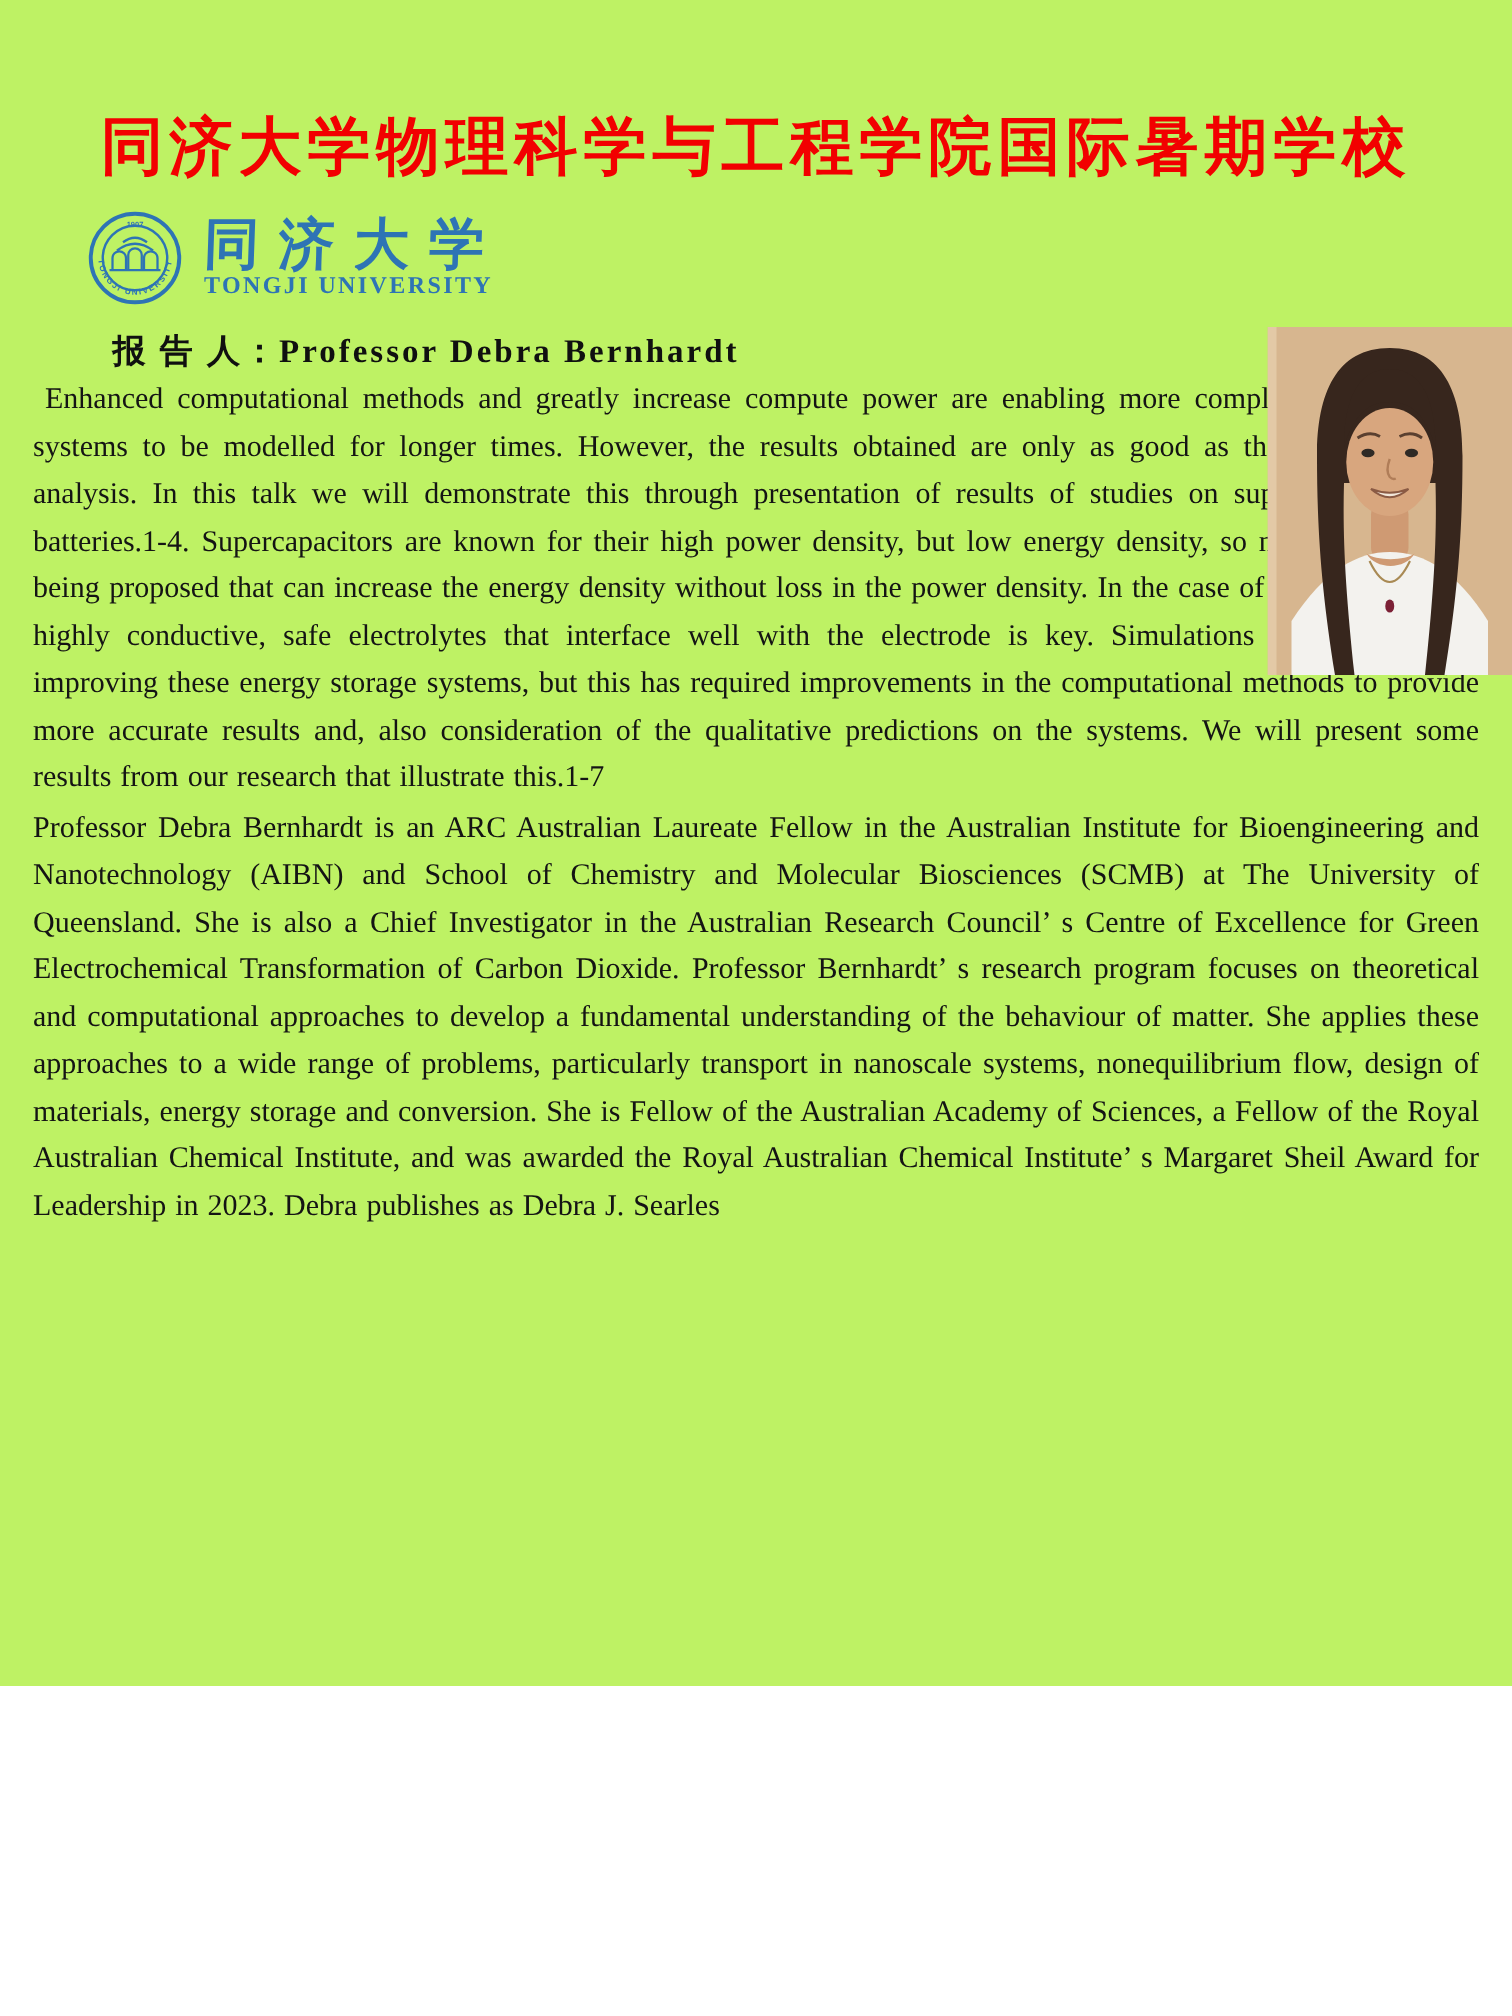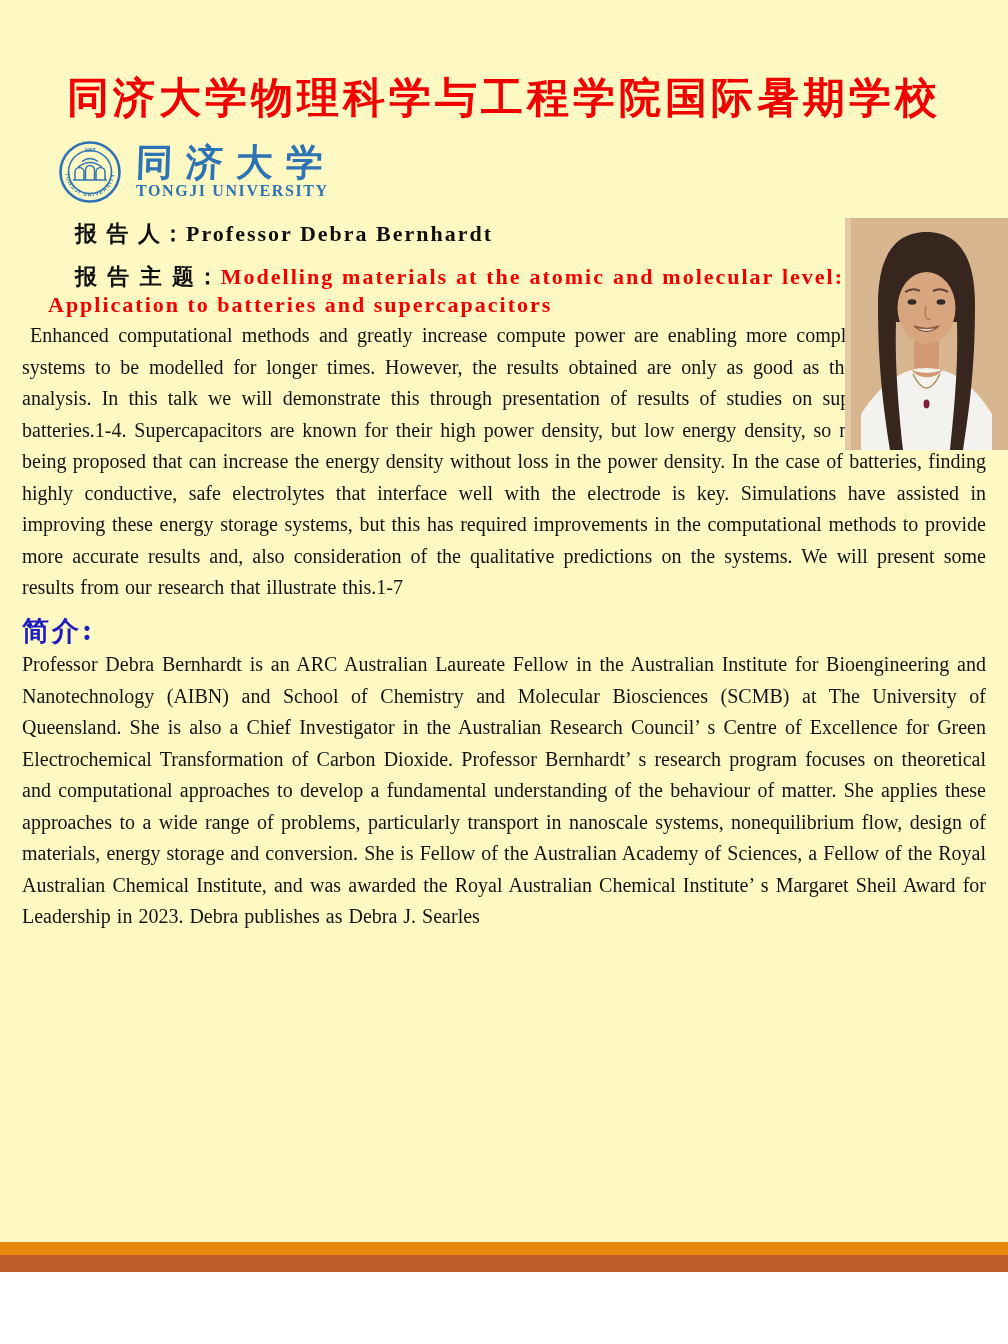--- a/index.html
+++ b/index.html
@@ -7,23 +7,23 @@
     --heading-blue:#1c1cc0;
     --logo-blue:#2e74b5;
     --footer-orange:#e8890d;
     --footer-rust:#bd5b2a;
     --body-ink:#141414;
   }
   *{margin:0;padding:0;box-sizing:border-box;}
   html,body{background:#ffffff;}
   .page{
     position:relative;
-    width:1008px;height:1272px;
+    width:1008px;height:1124px;
     margin:0 auto;
-    background:#fef9c3;
+    background:#bef264;
     overflow:hidden;
     font-family:"Liberation Serif","DejaVu Serif",serif;
     color:var(--body-ink);
   }
   
   .title{
     text-align:center;
     color:var(--title-red);
     font-family:"DejaVu Sans","Liberation Sans",sans-serif;
     font-weight:bold;
@@ -143,21 +143,20 @@
         </g>
       </svg>
       <div>
         <div class="logo-cn">同济大学</div>
         <div class="logo-en">TONGJI UNIVERSITY</div>
       </div>
     </div>
 
     <p class="speaker"><span>报 告 人：</span><span>Professor Debra Bernhardt</span></p>
 
-    <p class="topic"><span>报 告 主 题：</span><span class="red">Modelling materials at the atomic and molecular level:  Application to batteries and supercapacitors</span></p>
 
 
   </div>
 
   <div class="photo">
     <svg viewBox="0 0 163 232">
       <rect x="0" y="0" width="163" height="232" fill="#d7b68f"></rect>
       <rect x="0" y="0" width="6" height="232" fill="#e3c9a6"></rect>
 
       <rect x="69" y="116" width="25" height="40" rx="9" fill="#cf9a73"></rect>
@@ -178,18 +177,17 @@
       <path d="M81.5 88 q-3 8 0 12 q2 2 4 1" stroke="#b07d58" stroke-width="1.6" fill="none"></path>
       <path d="M69 108 q12.5 11 25 0 q-12.5 5 -25 0 Z" fill="#f2e7da" stroke="#8a5a44" stroke-width="1.4"></path>
 
       <path d="M68 156 Q81.5 184 95 156" stroke="#a98a54" stroke-width="1.4" fill="none"></path>
       <ellipse cx="81.5" cy="186" rx="3" ry="4.4" fill="#7c2136"></ellipse>
     </svg>
   </div>
 
   <p class="body-text abstract-text">Enhanced computational methods and greatly increase compute power are enabling more complex materials and systems to be modelled for longer times.  However, the results obtained are only as good as the model and the analysis.  In this talk we will demonstrate this through presentation of results of studies on supercapacitors and batteries.1-4. Supercapacitors are known for their high power density, but low energy density, so new materials are being proposed that can increase the energy density without loss in the power density.  In the case of batteries, finding highly conductive, safe electrolytes that interface well with the electrode is key.  Simulations have assisted in improving these energy storage systems, but this has required improvements in the computational methods to provide more accurate results and, also consideration of the qualitative predictions on the systems. We will present some results from our research that illustrate this.1-7</p>
 
-  <h2 class="sec-heading">简介:</h2>
   <p class="body-text">Professor Debra Bernhardt is an ARC Australian Laureate Fellow in the Australian Institute for Bioengineering and Nanotechnology (AIBN) and School of Chemistry and Molecular Biosciences (SCMB) at The University of Queensland. She is also a Chief Investigator in the Australian Research Council’ s Centre of Excellence for Green Electrochemical Transformation of Carbon Dioxide.  Professor Bernhardt’ s research program focuses on theoretical and computational approaches to develop a fundamental understanding of the behaviour of matter. She applies these approaches to a wide range of problems, particularly transport in nanoscale systems, nonequilibrium flow, design of materials, energy storage and conversion. She is Fellow of the Australian Academy of Sciences, a Fellow of the Royal Australian Chemical Institute, and was awarded the Royal Australian Chemical Institute’ s Margaret Sheil Award for Leadership in 2023. Debra publishes as Debra J. Searles</p>
 
   <div class="footer-orange"></div>
   <div class="footer-rust"></div>
 </div>
 
 </body></html>

